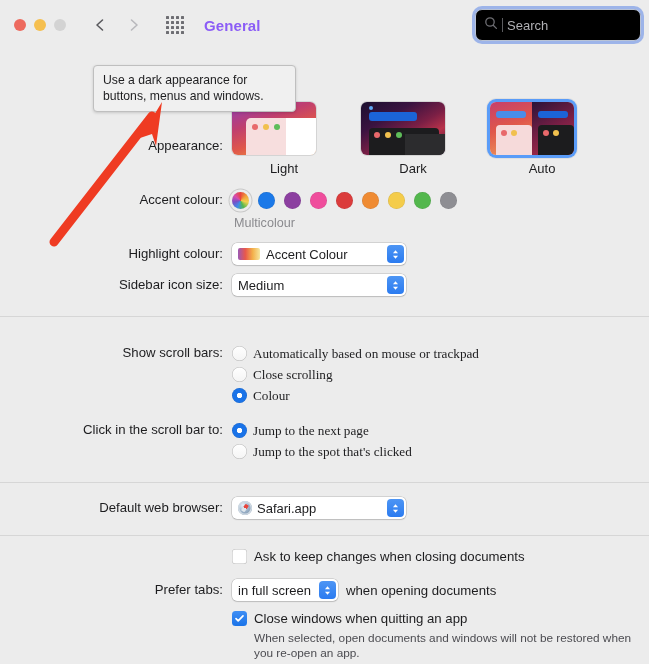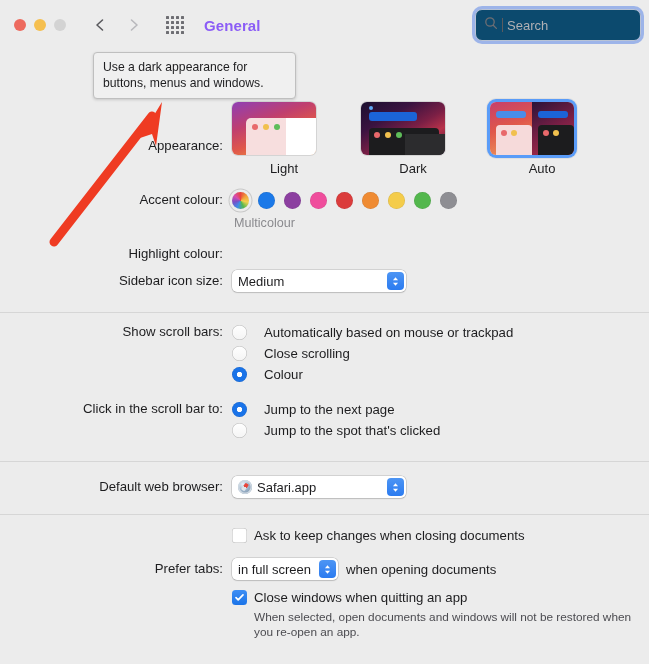--- a/index.html
+++ b/index.html
@@ -43,21 +43,21 @@
     letter-spacing: .1px;
   }
 
   .searchwrap {
     position: absolute;
     right: 8px; top: 9px;
     width: 166px; height: 32px;
   }
   .searchfield {
     width: 100%; height: 100%;
-    background: #0c4a6e;
+    background: #000000;
     border-radius: 7px;
     border: 1px solid #b9c3d6;
     box-shadow: 0 0 0 3px rgba(92,135,232,0.55);
     display: flex; align-items: center;
     padding: 0 8px;
     gap: 4px;
   }
   .searchfield .mag { flex: 0 0 auto; }
   .caret { width: 1px; height: 14px; background: #5b5b5f; display: block; }
   .searchph { font-size: 13px; color: #b0b0b4; }
@@ -160,38 +160,38 @@
   .cb-row { display: flex; align-items: flex-start; gap: 7px; }
   .cb {
     width: 15px; height: 15px; border-radius: 3.5px; flex: 0 0 auto; margin-top: 1px;
     background: #fff; box-shadow: inset 0 0 0 .5px rgba(0,0,0,.28);
   }
   .cb.on { background: linear-gradient(#3e8ef4,#1a73e8); box-shadow: none;
            display:flex; align-items:center; justify-content:center; }
   .cb-lbl { font-size: 13.2px; color: #1d1d1f; line-height: 17px; }
 
   
-  .radio-group > div { display:flex; align-items:center; gap:17px; height: 21px; }
+  .radio-group > div { display:flex; align-items:center; gap:6px; height: 21px; font-family: Liberation Serif, serif; }
   .rb { width: 15px; height: 15px; border-radius: 50%; flex:0 0 auto;
         background: linear-gradient(#ffffff,#f4f4f4); box-shadow: inset 0 0 0 .5px rgba(0,0,0,.27); }
   .rb.on { background: radial-gradient(circle, #fff 0 2.6px, #1a73e8 2.9px 100%);
            box-shadow: inset 0 0 0 .5px rgba(0,0,0,.12); }
   .rb-lbl { font-size: 13.2px; color: #1d1d1f; }
 
   .sep { height: 1px; background: #d6d6d6; margin: 0; }
 
   .hint { font-size: 11.8px; color: #4c4c51; line-height: 15px; margin-top: 4px; }
 
   .inline { display: flex; align-items: center; gap: 8px; }
   .after-text { font-size: 13.2px; color: #1d1d1f; }
 
   
   .tooltip {
     position: absolute;
-    left: 93px; top: 52px;
+    left: 93px; top: 65px;
     width: 203px;
     background: #f0f0f0;
     border: 1px solid #bfbfbf;
     border-radius: 4px;
     padding: 6px 8px 7px 9px;
     font-size: 12.2px;
     line-height: 16px;
     color: #1d1d1f;
     box-shadow: 0 1px 3px rgba(0,0,0,.16);
     z-index: 40;
@@ -334,41 +334,53 @@
           <span class="sw" style="background:#f4cc4a"></span>
           <span class="sw" style="background:#53b74d"></span>
           <span class="sw" style="background:#8e8e93"></span>
         </div>
         <div class="multicolour-lbl">Multicolour</div>
       </div>
     </div>
 
     <div class="row" style="margin-top:13px;">
       <div class="lbl" style="padding-top:3px;">Highlight colour:</div>
+      <div class="ctl">
+        <div class="popup wide">
+          <span class="grad-chip"></span>
+          <span class="val">Accent Colour</span>
+          <span class="stepper-arrows">
+            <svg width="9" height="13" viewBox="0 0 9 13">
+                <path d="M4.5 2.2L7 5.3H2z" fill="#fff"></path>
+                <path d="M4.5 10.8L7 7.7H2z" fill="#fff"></path>
+              </svg>
+          </span>
+        </div>
+      </div>
     </div>
 
     <div class="row" style="margin-top:9px;">
       <div class="lbl" style="padding-top:3px;">Sidebar icon size:</div>
       <div class="ctl">
         <div class="popup wide">
           <span class="val">Medium</span>
           <span class="stepper-arrows">
             <svg width="9" height="13" viewBox="0 0 9 13">
                 <path d="M4.5 2.2L7 5.3H2z" fill="#fff"></path>
                 <path d="M4.5 10.8L7 7.7H2z" fill="#fff"></path>
               </svg>
           </span>
         </div>
       </div>
     </div>
 
 
     <div class="sep" style="margin-top:20px;"></div>
 
-    <div class="row" style="margin-top:9px;">
+    <div class="row" style="margin-top:26px;">
       <div class="lbl" style="padding-top:2px;">Show scroll bars:</div>
       <div class="ctl radio-group">
         <div>
           <span class="rb"></span>
           <span class="rb-lbl">Automatically based on mouse or trackpad</span>
         </div>
         <div>
           <span class="rb"></span>
           <span class="rb-lbl">Close scrolling</span>
         </div>

